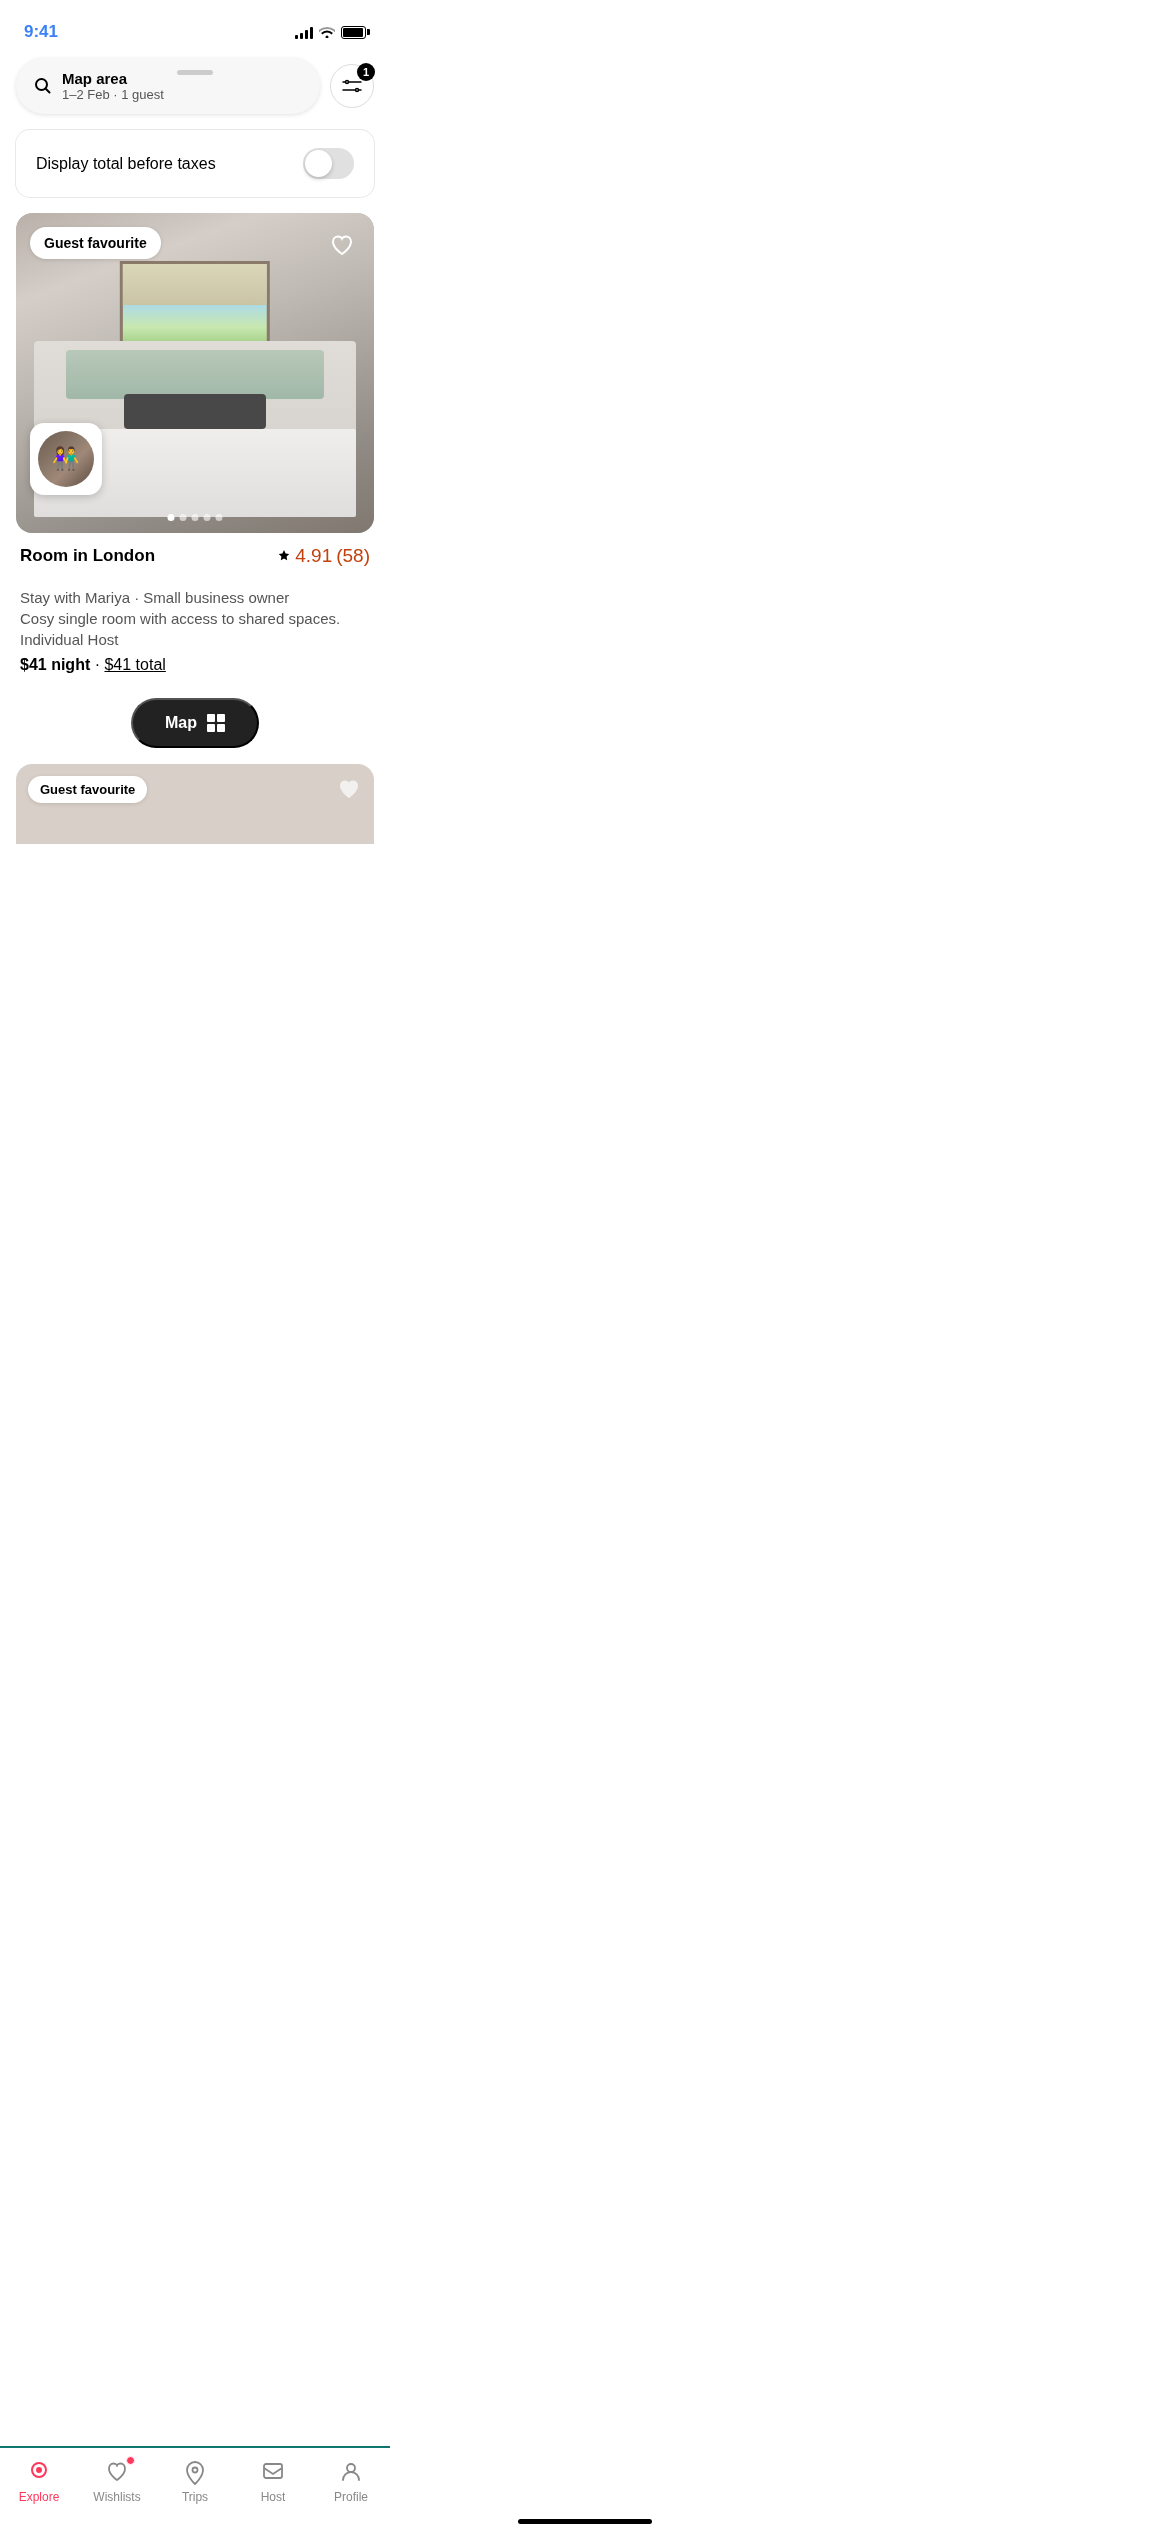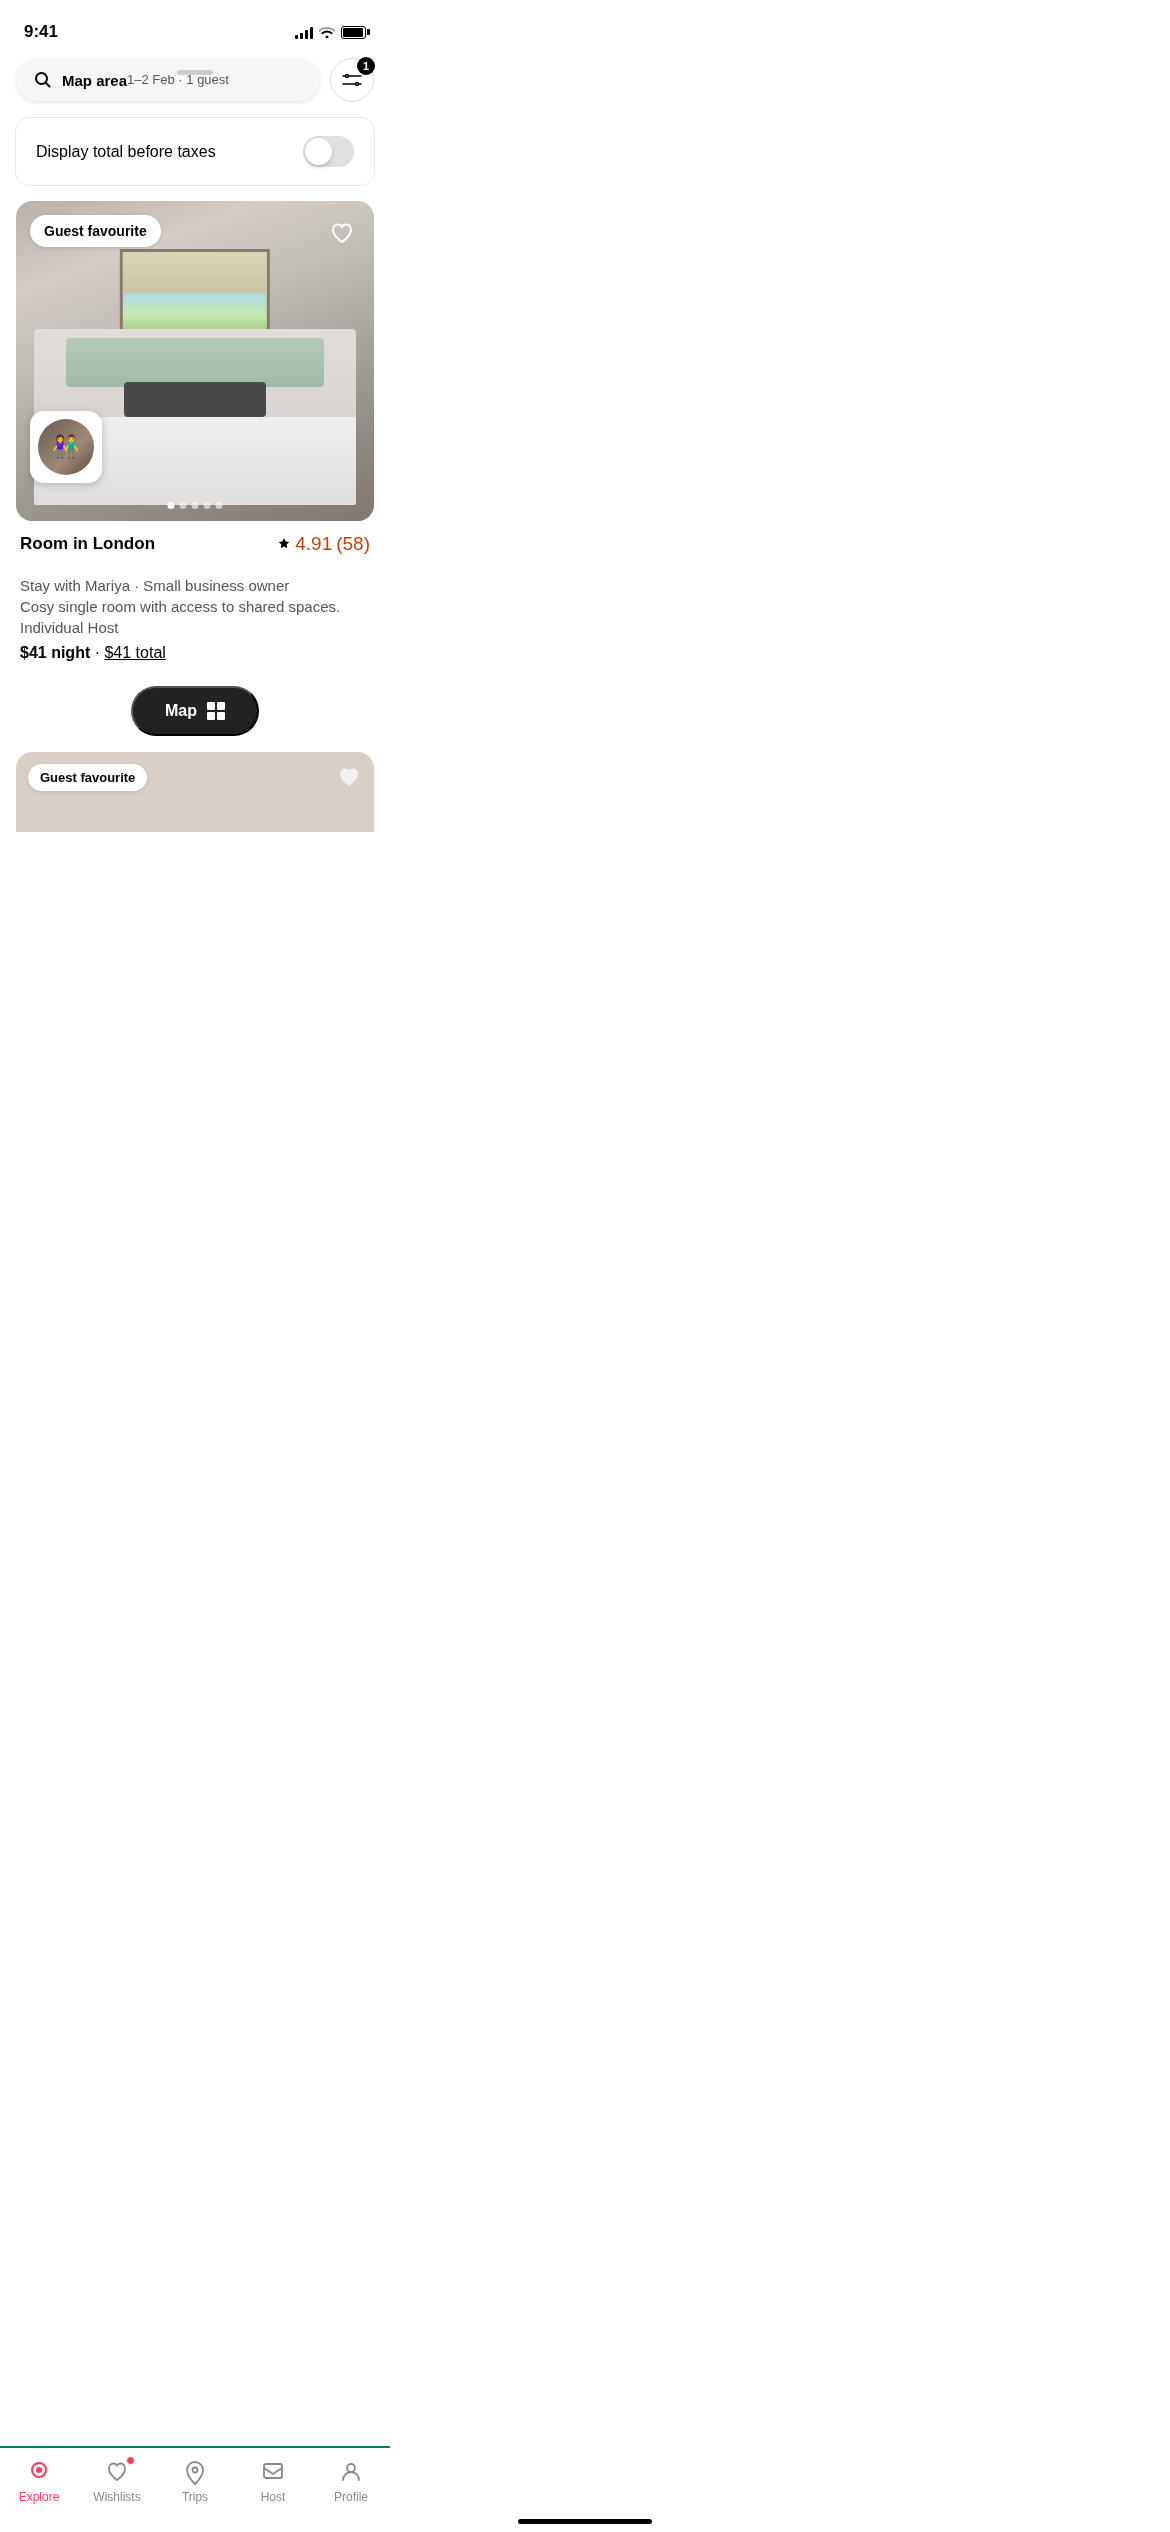--- a/index.html
+++ b/index.html
@@ -18,21 +18,21 @@
     .status-bar {
       display: flex;
       justify-content: space-between;
       align-items: center;
       padding: 14px 24px 0;
       height: 50px;
     }
     .status-time {
       font-size: 17px;
       font-weight: 600;
-      color: #000000;
+      color: #3b82f6;
     }
     .status-icons {
       display: flex;
       align-items: center;
       gap: 6px;
     }
     .signal-bars {
       display: flex;
       align-items: flex-end;
       gap: 2px;
@@ -90,21 +90,21 @@
       display: flex;
       align-items: center;
       gap: 10px;
       box-shadow: 0 1px 4px rgba(0,0,0,0.12);
     }
     .search-icon-wrap {
       color: #000;
     }
     .search-text-block {
       display: flex;
-      flex-direction: row;
+      flex-direction: column;
     }
     .search-main-text {
       font-size: 15px;
       font-weight: 600;
       color: #000;
     }
     .search-sub-text {
       font-size: 13px;
       color: #555;
     }

